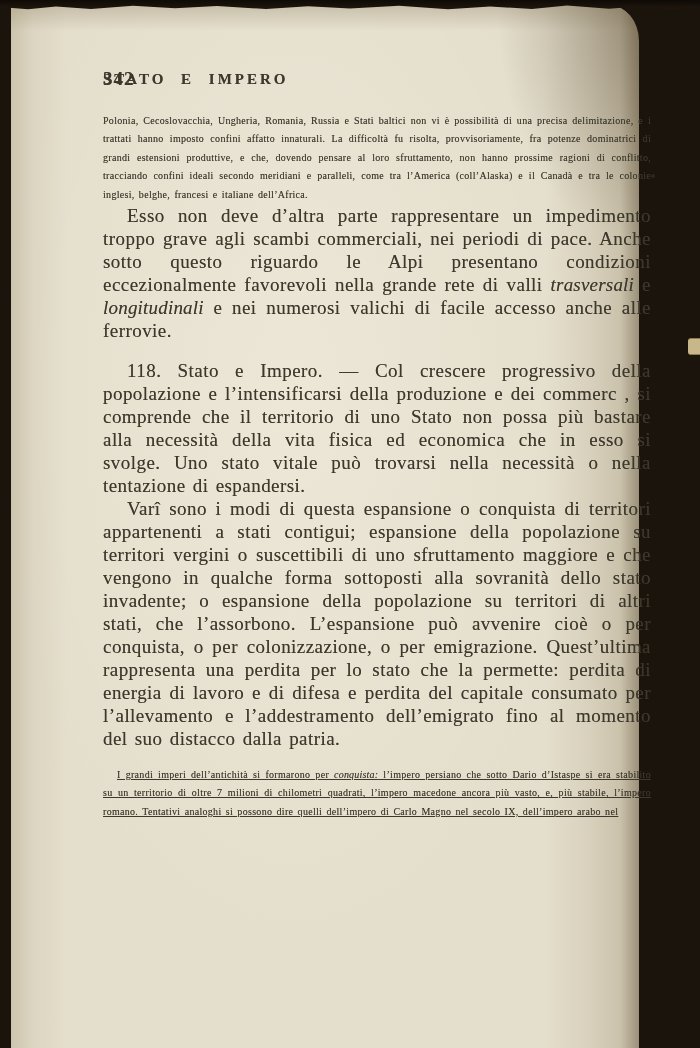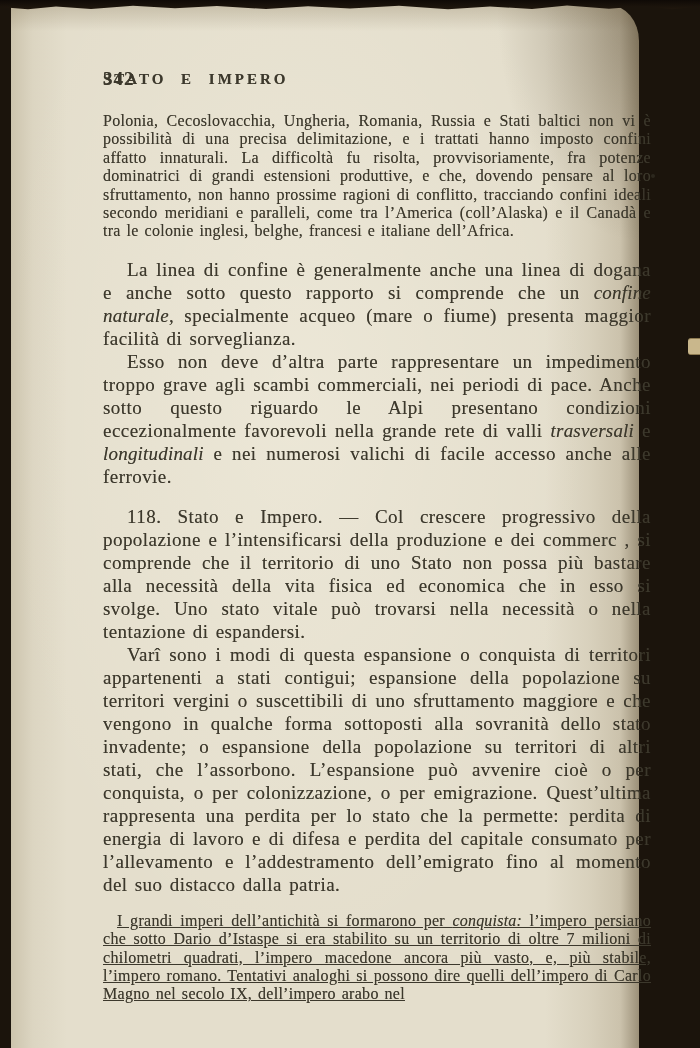--- a/index.html
+++ b/index.html
@@ -48,21 +48,21 @@
   .running{
     display:block;text-align:left;
     font-size:15px;font-weight:bold;letter-spacing:3px;word-spacing:8px;
     padding-top:3px;
   }
   p{margin:0;text-align:justify;}
   .body-text{
     font-size:19px;line-height:23px;letter-spacing:0.45px;word-spacing:2px;
   }
   .small-text{
-    font-size:16px;line-height:18.4px;letter-spacing:0.3px;word-spacing:1.5px;
+    font-size:10px;line-height:18.4px;letter-spacing:0.3px;word-spacing:1.5px;
   }
   .ind{text-indent:24px;}
   .ind-sm{text-indent:14px;}
   .p1{margin-top:20px;}
   .p2{margin-top:17px;}
   .p4{margin-top:17px;}
   .p6{margin-top:16px;text-decoration:underline;}
   .it{font-style:italic;letter-spacing:0.2px;}
   .bold{font-weight:normal;}
 </style>
@@ -74,21 +74,20 @@
   <div class="page">
     <div class="content">
 
       <div class="header">
         <span class="pagenum">342</span>
         <span class="running">STATO E IMPERO</span>
       </div>
 
       <p class="small-text p1">Polonia, Cecoslovacchia, Ungheria, Romania, Russia e Stati baltici non vi è possibilità di una precisa delimitazione, e i trattati hanno imposto confini affatto innaturali. La difficoltà fu risolta, provvisoriamente, fra potenze dominatrici di grandi estensioni produttive, e che, dovendo pensare al loro sfruttamento, non hanno prossime ragioni di conflitto, tracciando confini ideali secondo meridiani e paralleli, come tra l’America (coll’Alaska) e il Canadà e tra le colonie inglesi, belghe, francesi e italiane dell’Africa.</p>
 
-      <p class="body-text ind p2"><span>La linea di confine è generalmente anche una linea di dogana e anche sotto questo rapporto si comprende che un </span><span class="it">confine naturale,</span><span> specialmente acqueo (mare o fiume) presenta maggior facilità di sorveglianza.</span></p>
 
       <p class="body-text ind"><span>Esso non deve d’altra parte rappresentare un impedimento troppo grave agli scambi commerciali, nei periodi di pace. Anche sotto questo riguardo le Alpi presentano condizioni eccezionalmente favorevoli nella grande rete di valli </span><span class="it">trasversali</span><span> e </span><span class="it">longitudinali</span><span> e nei numerosi valichi di facile accesso anche alle ferrovie.</span></p>
 
       <p class="body-text ind p4"><span class="bold">118. Stato e Impero.</span><span> — Col crescere progressivo della popolazione e l’intensificarsi della produzione e dei commerc , si comprende che il territorio di uno Stato non possa più bastare alla necessità della vita fisica ed economica che in esso si svolge. Uno stato vitale può trovarsi nella necessità o nella tentazione di espandersi.</span></p>
 
       <p class="body-text ind">Varî sono i modi di questa espansione o conquista di territori appartenenti a stati contigui; espansione della popolazione su territori vergini o suscettibili di uno sfruttamento maggiore e che vengono in qualche forma sottoposti alla sovranità dello stato invadente; o espansione della popolazione su territori di altri stati, che l’assorbono. L’espansione può avvenire cioè o per conquista, o per colonizzazione, o per emigrazione. Quest’ultima rappresenta una perdita per lo stato che la permette: perdita di energia di lavoro e di difesa e perdita del capitale consumato per l’allevamento e l’addestramento dell’emigrato fino al momento del suo distacco dalla patria.</p>
 
       <p class="small-text ind-sm p6"><span>I grandi imperi dell’antichità si formarono per </span><span class="it">conquista:</span><span> l’impero persiano che sotto Dario d’Istaspe si era stabilito su un territorio di oltre 7 milioni di chilometri quadrati, l’impero macedone ancora più vasto, e, più stabile, l’impero romano. Tentativi analoghi si possono dire quelli dell’impero di Carlo Magno nel secolo IX, dell’impero arabo nel</span></p>
 
     </div>

